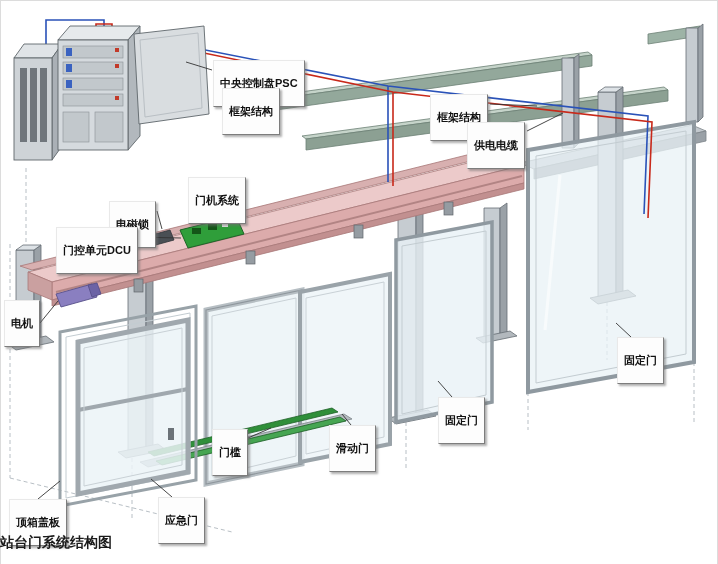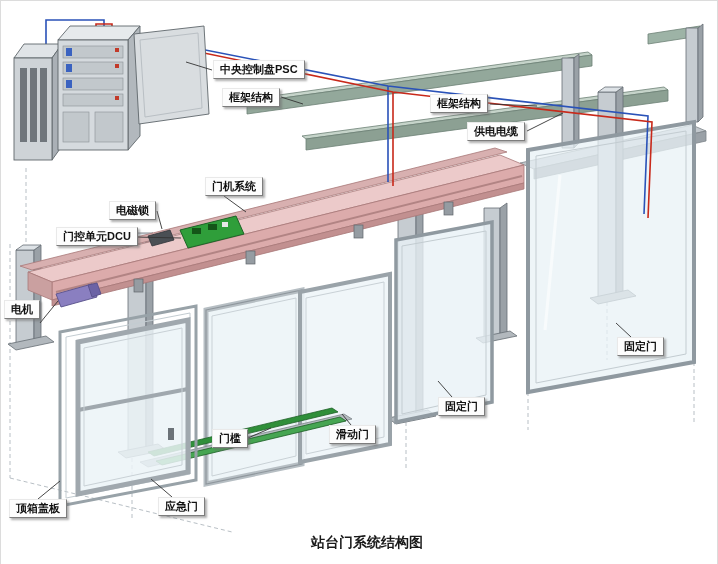--- a/index.html
+++ b/index.html
@@ -7,26 +7,26 @@
     position:relative;width:718px;height:564px;background:#ffffff;overflow:hidden;
     font-family:"Liberation Sans","DejaVu Sans",sans-serif;
   }
   .stage svg{position:absolute;left:0;top:0;}
   .callout{
     position:absolute;
     background:#fdfdfd;
     border:1px solid;
     border-color:#e9e9e9 #7d7d7d #7d7d7d #e9e9e9;
     box-shadow:2px 2px 2px rgba(110,110,110,.55);
-    padding:1px 6px;
+    padding:15px 6px;
     font-size:11px;font-weight:bold;color:#111;
     line-height:15px;white-space:nowrap;z-index:5;
   }
   .title{
-    position:absolute;left:16px;right:0;top:534px;text-align:center;
+    position:absolute;left:0;right:0;top:534px;text-align:left;
     font-size:14px;font-weight:bold;color:#1a1a1a;z-index:5;
   }
 </style>
 </head>
 <body>
 
 <div class="stage">
 
   <svg width="718" height="564" viewBox="0 0 718 564">
 
@@ -213,21 +213,21 @@
       <path d="M351,425 L342,414"></path>
       <path d="M172,497 L151,479"></path>
       <path d="M38,499 L60,481"></path>
     </g>
   </svg>
 
   <div class="callout" style="left:213px;top:60px">中央控制盘PSC</div>
   <div class="callout" style="left:222px;top:88px">框架结构</div>
   <div class="callout" style="left:430px;top:94px">框架结构</div>
   <div class="callout" style="left:467px;top:122px">供电电缆</div>
-  <div class="callout" style="left:205px;top:177px">门机系统</div>
+  <div class="callout" style="left:188px;top:177px">门机系统</div>
   <div class="callout" style="left:109px;top:201px">电磁锁</div>
   <div class="callout" style="left:56px;top:227px">门控单元DCU</div>
   <div class="callout" style="left:4px;top:300px">电机</div>
   <div class="callout" style="left:617px;top:337px">固定门</div>
   <div class="callout" style="left:438px;top:397px">固定门</div>
   <div class="callout" style="left:212px;top:429px">门槛</div>
   <div class="callout" style="left:329px;top:425px">滑动门</div>
   <div class="callout" style="left:158px;top:497px">应急门</div>
   <div class="callout" style="left:9px;top:499px">顶箱盖板</div>
 

